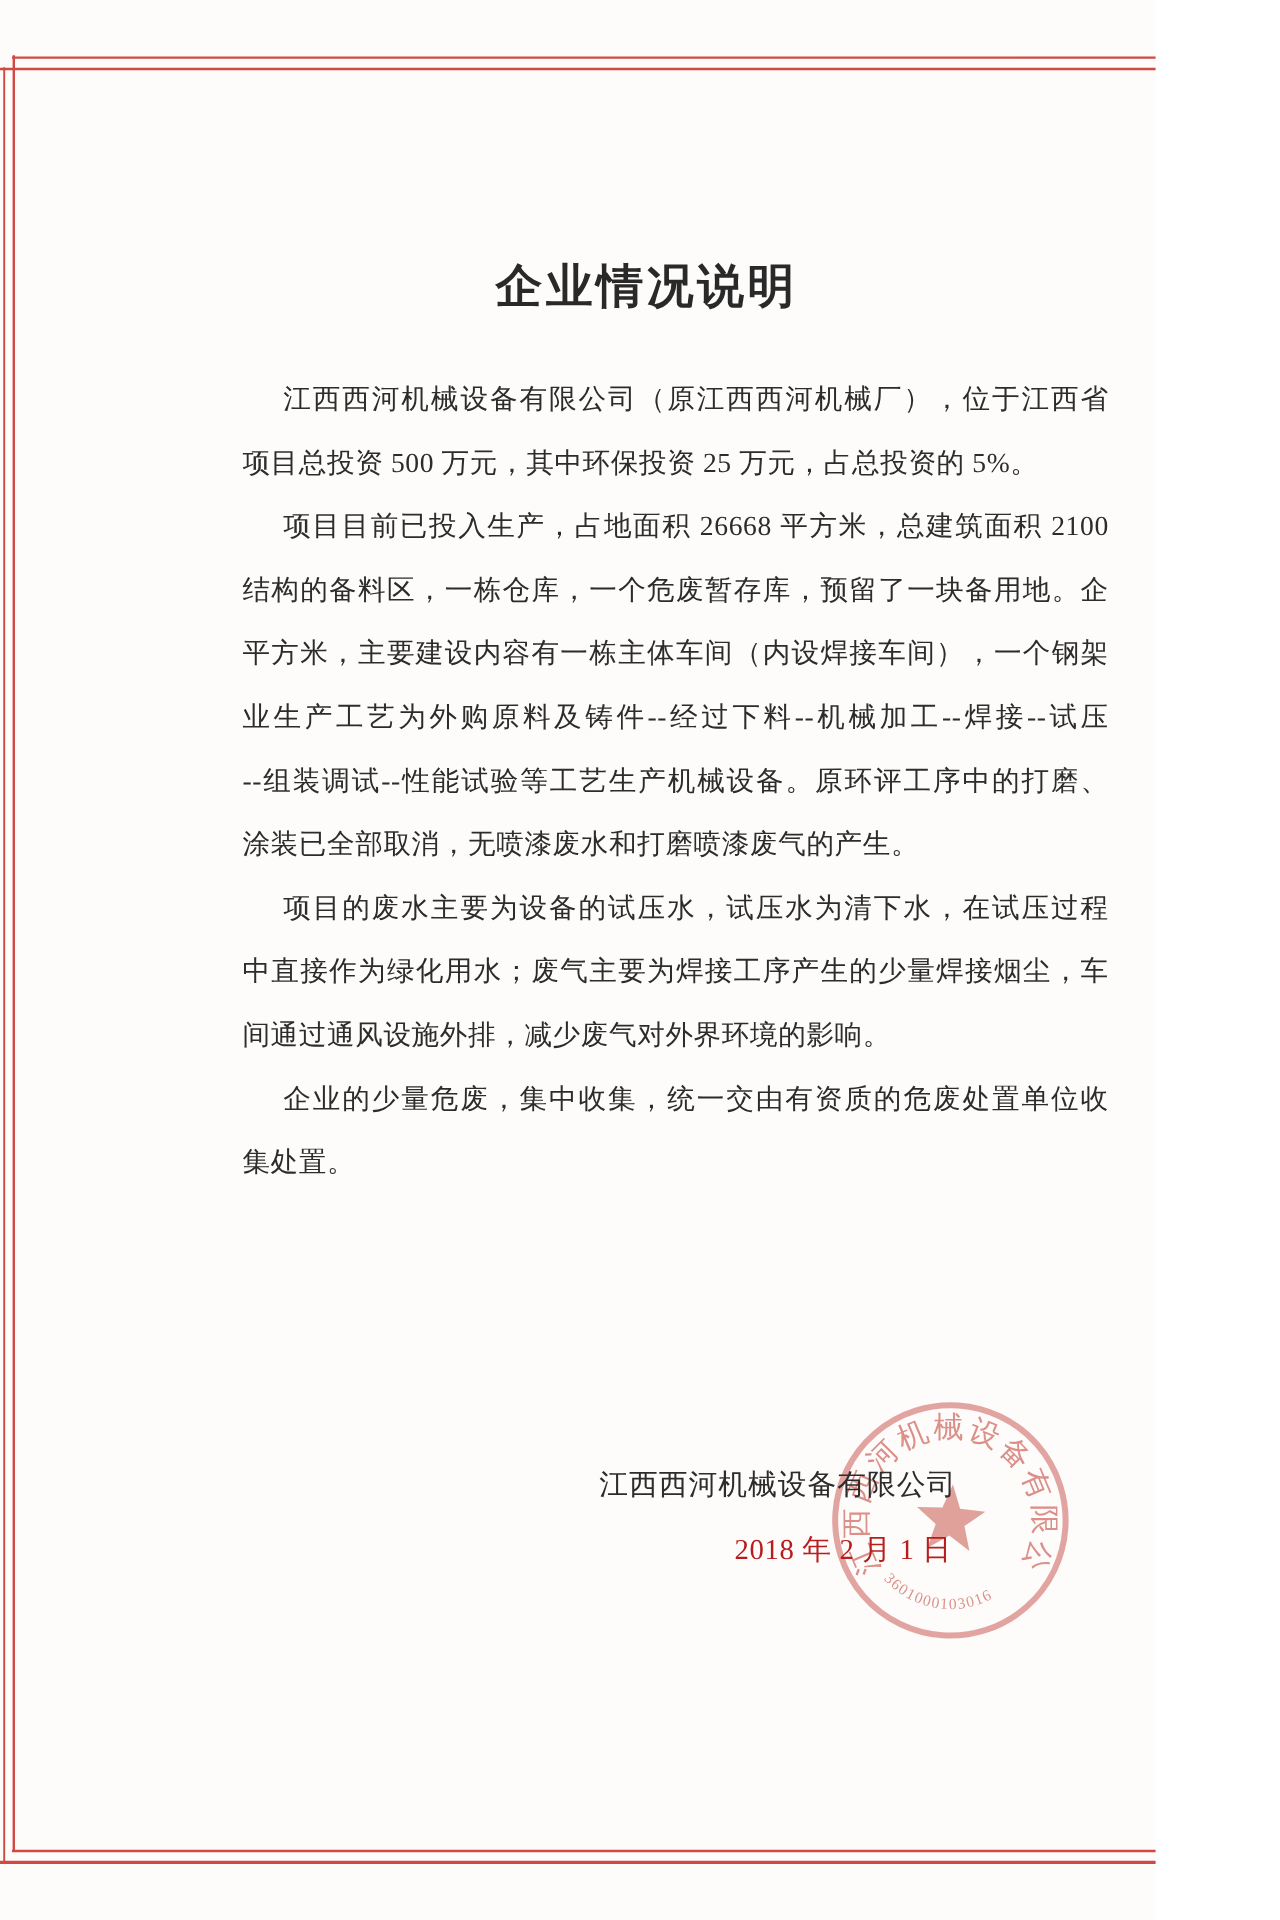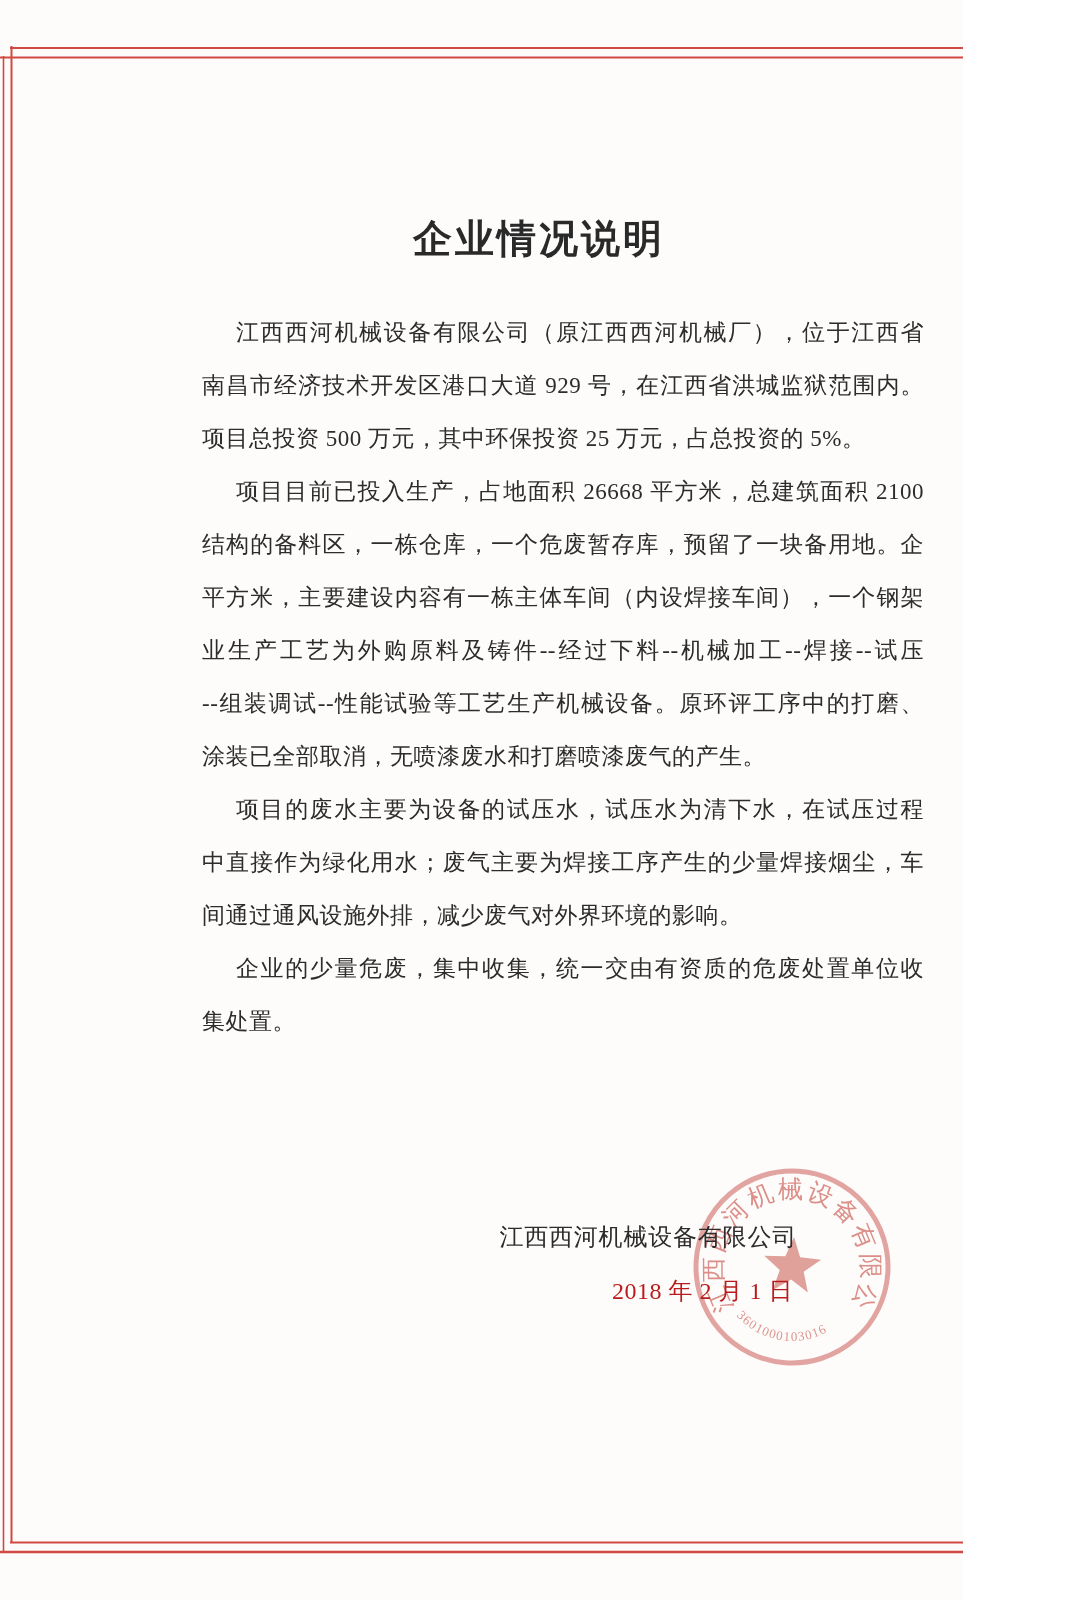--- a/index.html
+++ b/index.html
@@ -87,21 +87,20 @@
       <line x1="1056.5" y1="55" x2="1056.5" y2="1554" stroke-width="2"></line>
       <line x1="10" y1="1542.5" x2="1066" y2="1542.5" stroke-width="2.2"></line>
       <line x1="0" y1="1552" x2="1067" y2="1552" stroke-width="2.6"></line>
     </g>
   </svg>
 
   <div class="doc-title">企业情况说明</div>
 
   <div class="doc-body">
       <div class="text-line indent fill">江西西河机械设备有限公司（原江西西河机械厂），位于江西省</div>
-      <div class="text-line fill">南昌市经济技术开发区港口大道 929 号，在江西省洪城监狱范围内。</div>
       <div class="text-line para-end">项目总投资 500 万元，其中环保投资 25 万元，占总投资的 5%。</div>
       <div class="text-line indent fill">项目目前已投入生产，占地面积 26668 平方米，总建筑面积 2100</div>
       <div class="text-line fill">结构的备料区，一栋仓库，一个危废暂存库，预留了一块备用地。企</div>
       <div class="text-line fill">平方米，主要建设内容有一栋主体车间（内设焊接车间），一个钢架</div>
       <div class="text-line fill">业生产工艺为外购原料及铸件--经过下料--机械加工--焊接--试压</div>
       <div class="text-line fill">--组装调试--性能试验等工艺生产机械设备。原环评工序中的打磨、</div>
       <div class="text-line para-end">涂装已全部取消，无喷漆废水和打磨喷漆废气的产生。</div>
       <div class="text-line indent fill">项目的废水主要为设备的试压水，试压水为清下水，在试压过程</div>
       <div class="text-line fill">中直接作为绿化用水；废气主要为焊接工序产生的少量焊接烟尘，车</div>
       <div class="text-line para-end">间通过通风设施外排，减少废气对外界环境的影响。</div>

